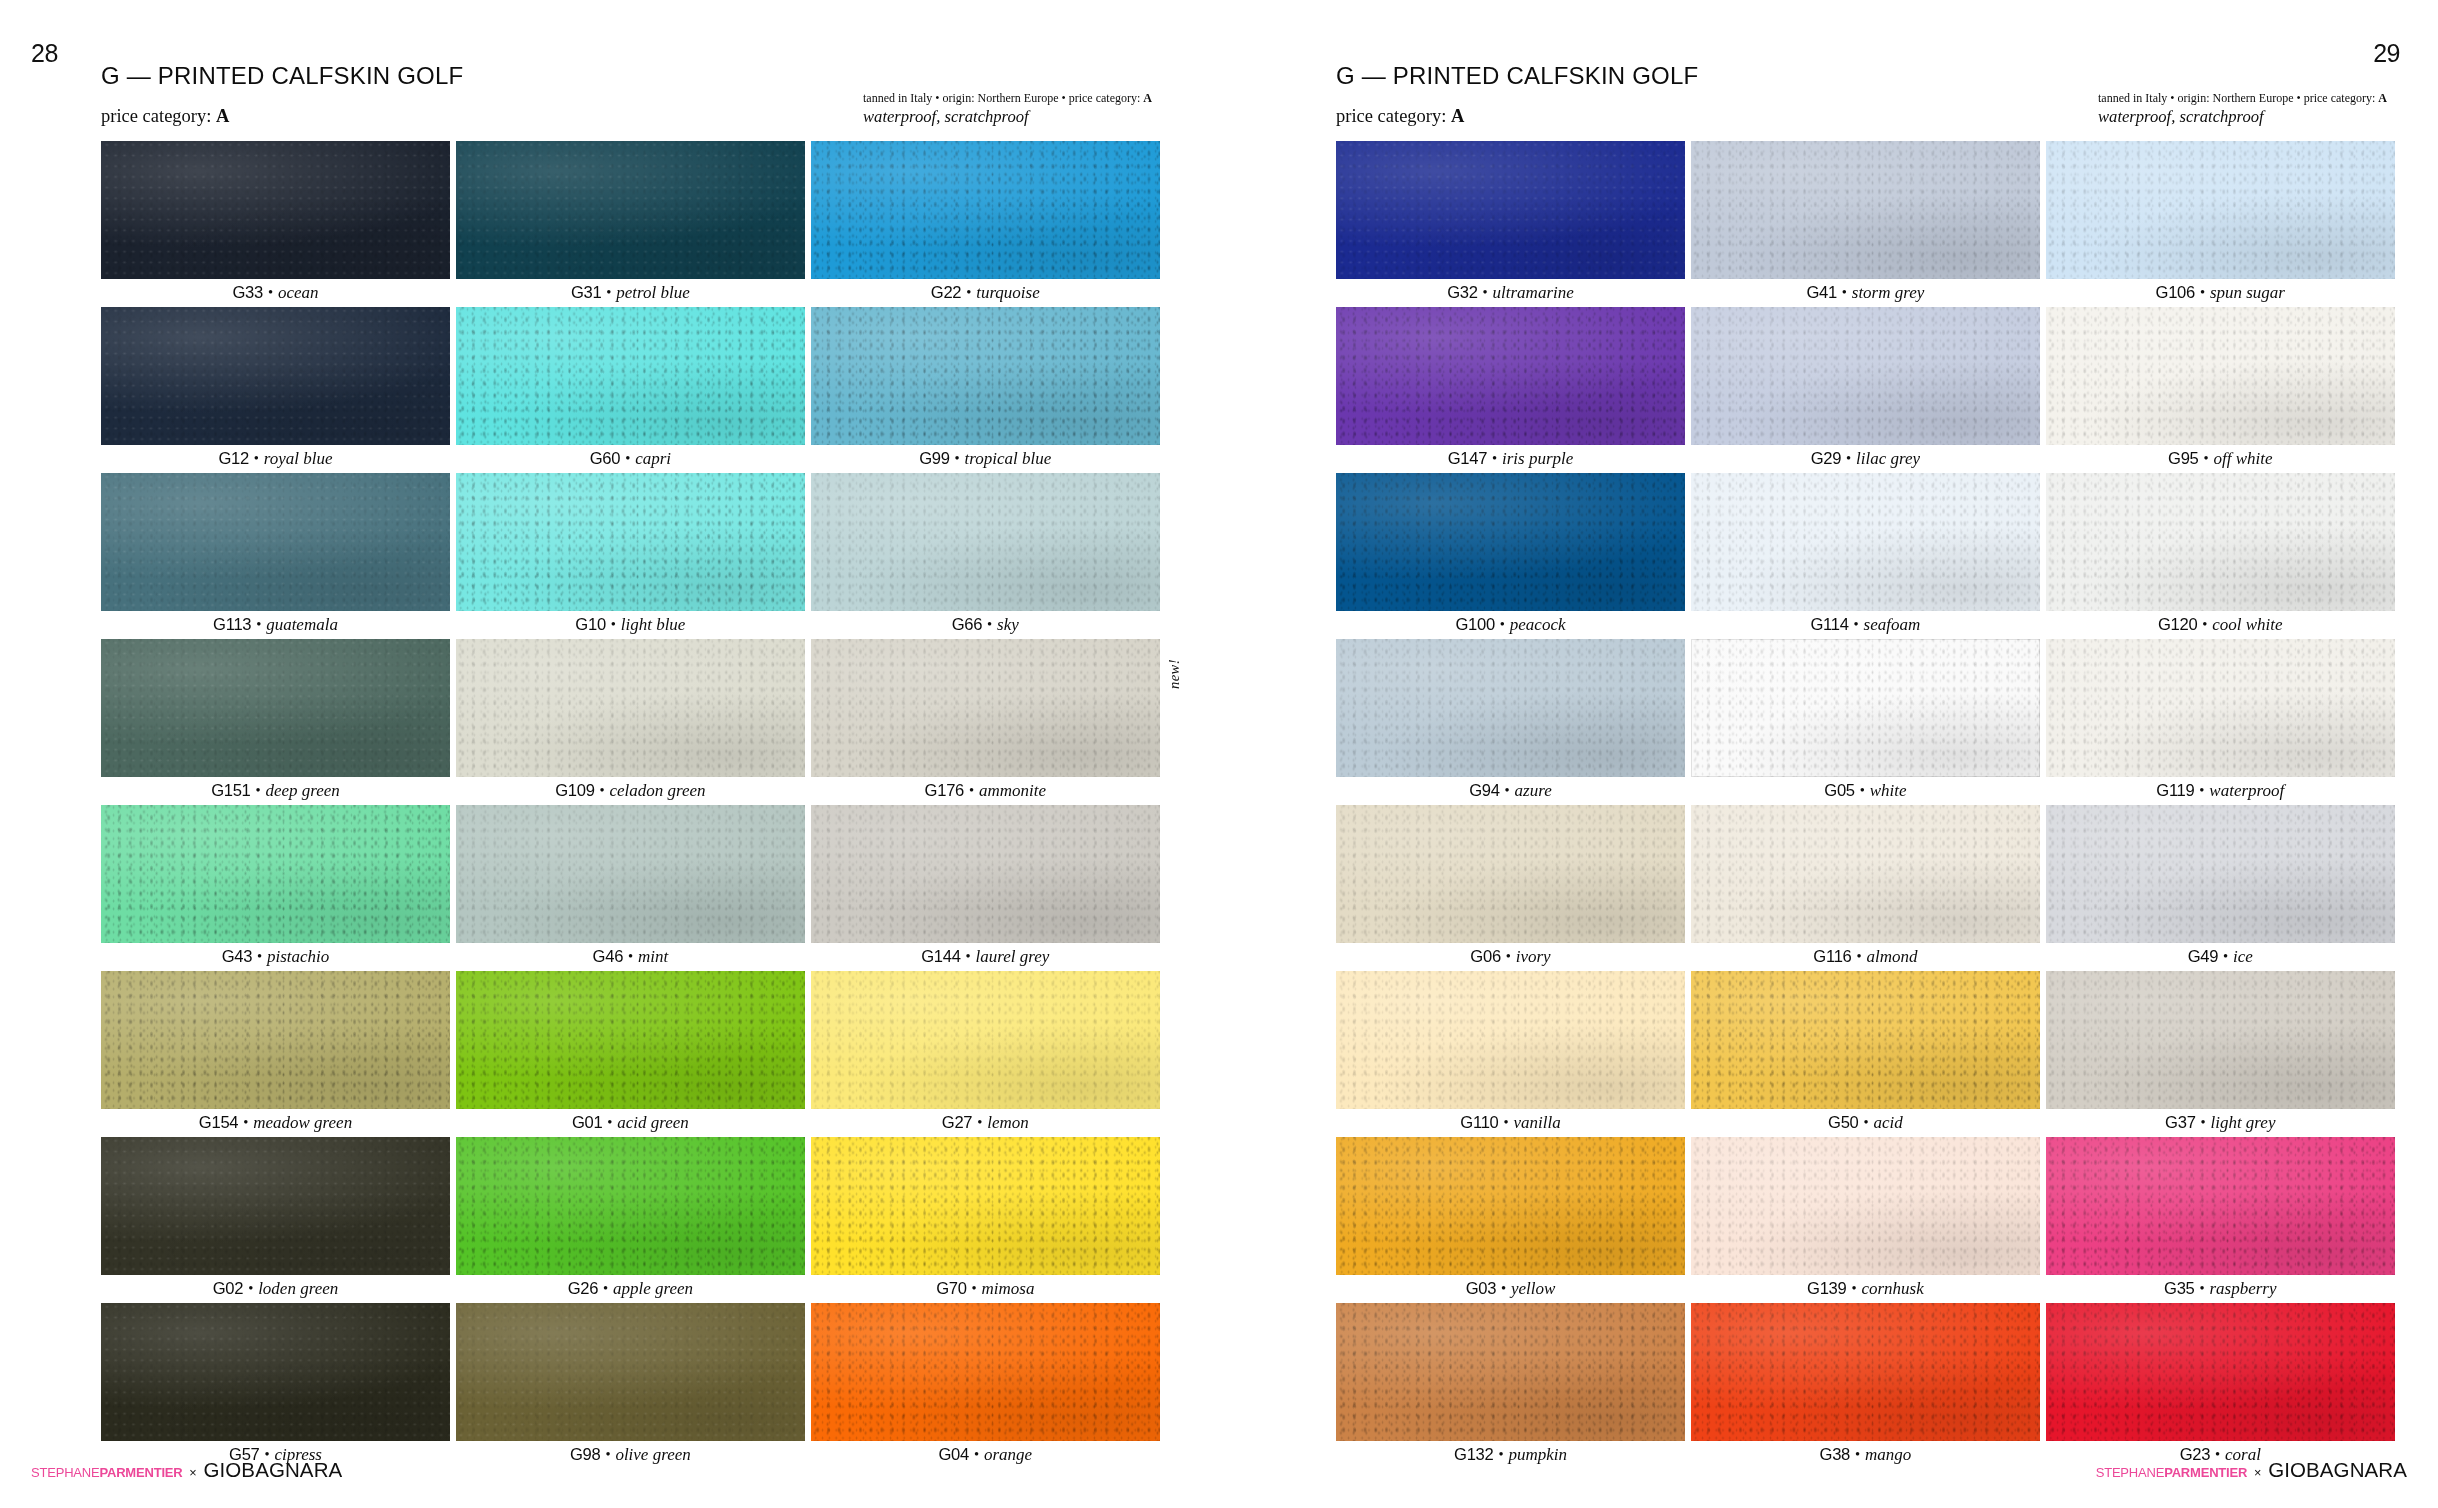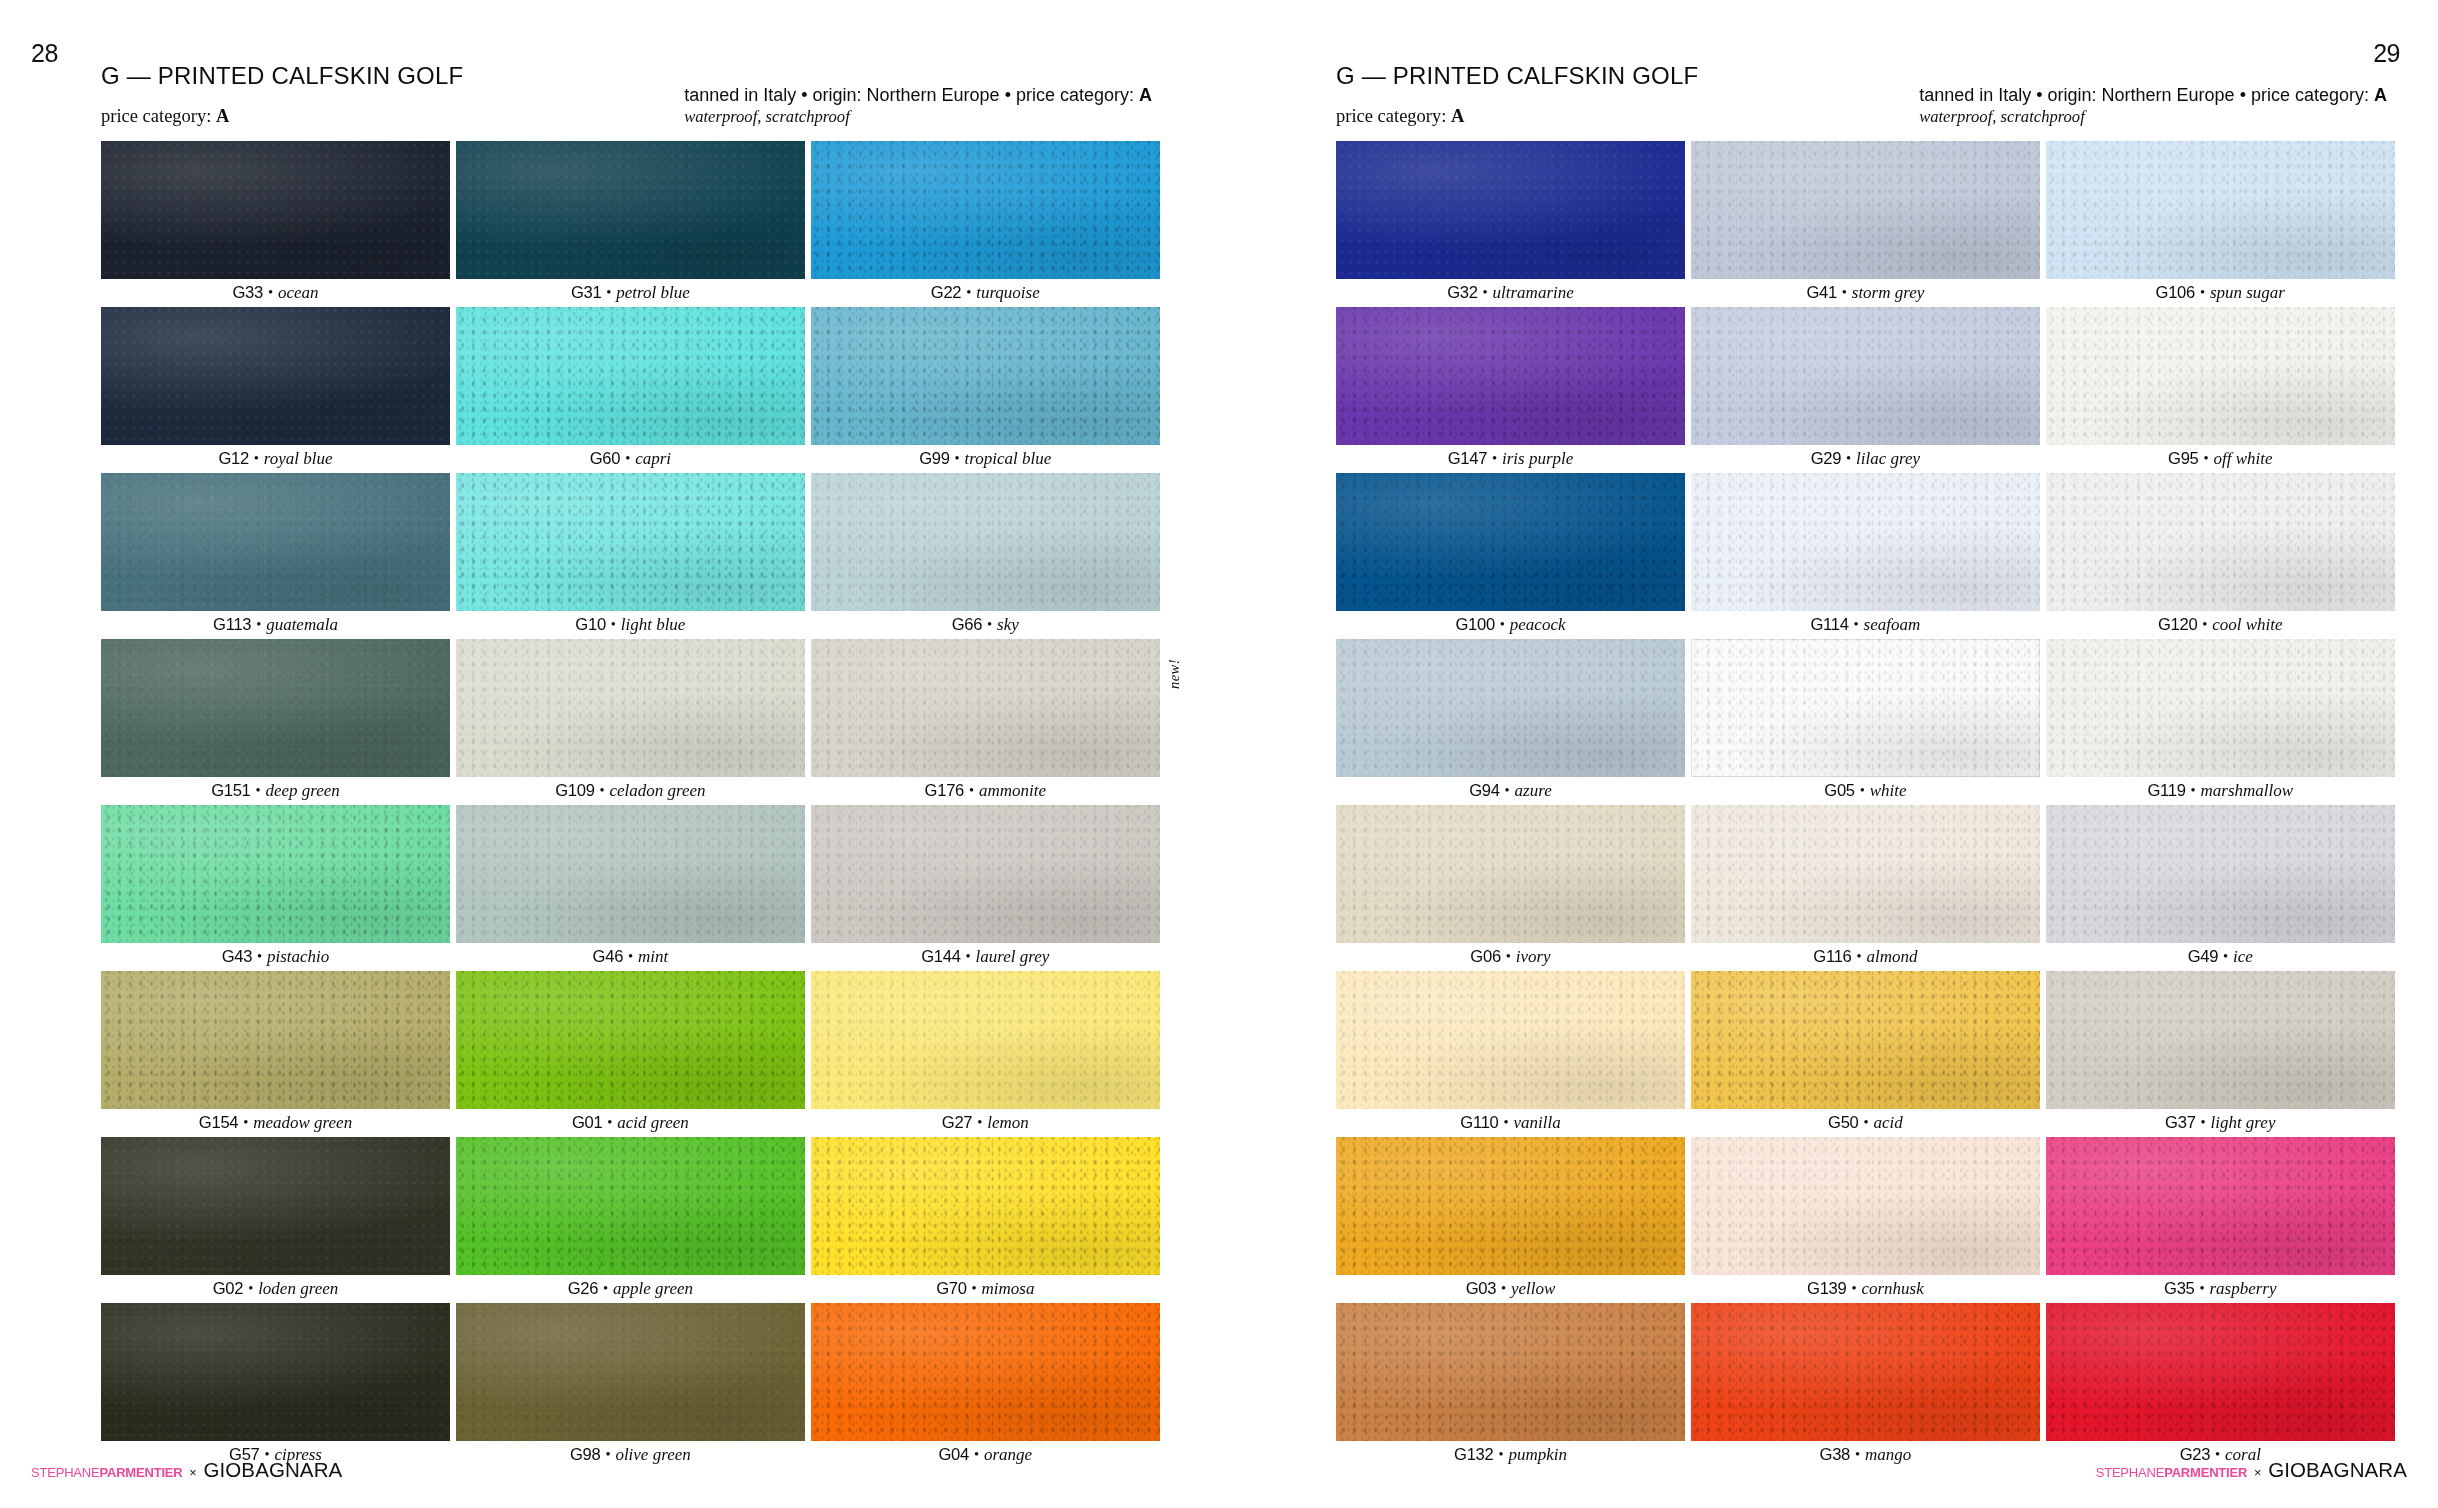--- a/index.html
+++ b/index.html
@@ -65,22 +65,22 @@
     font-family: "Liberation Serif", serif;
     font-size: 18.5px;
     color: #0d0d0d;
     margin-top: 18px;
     white-space: nowrap;
   }
   .header-left .subtitle b { font-weight: 700; }
 
   .header-right { text-align: left; padding-top: 2.9px; }
   .header-right .specs {
-    font-family: Liberation Sans, sans-serif;
-    font-size: 18px;
+    font-family: Liberation Serif, serif;
+    font-size: 12px;
     color: #0d0d0d;
     white-space: nowrap;
     line-height: 1.15;
   }
   .header-right .specs b { font-weight: 700; }
   .header-right .props {
     font-family: "Liberation Serif", serif;
     font-style: italic;
     font-size: 16.6px;
     color: #0d0d0d;
@@ -667,21 +667,21 @@
           </div>
         </div>
         <div class="cell">
           <div class="swatch" style="background-color: rgb(242, 240, 234);">
             <div class="grain pale"></div>
             <div class="sheen"></div>
           </div>
           <div class="caption">
             <span class="code">G119</span>
             <span class="sep">•</span>
-            <span class="nm">marshmallow</span>
+            <span class="nm">waterproof</span>
           </div>
         </div>
         <div class="cell">
           <div class="swatch" style="background-color: rgb(227, 219, 197);">
             <div class="grain pale"></div>
             <div class="sheen"></div>
           </div>
           <div class="caption">
             <span class="code">G06</span>
             <span class="sep">•</span>

